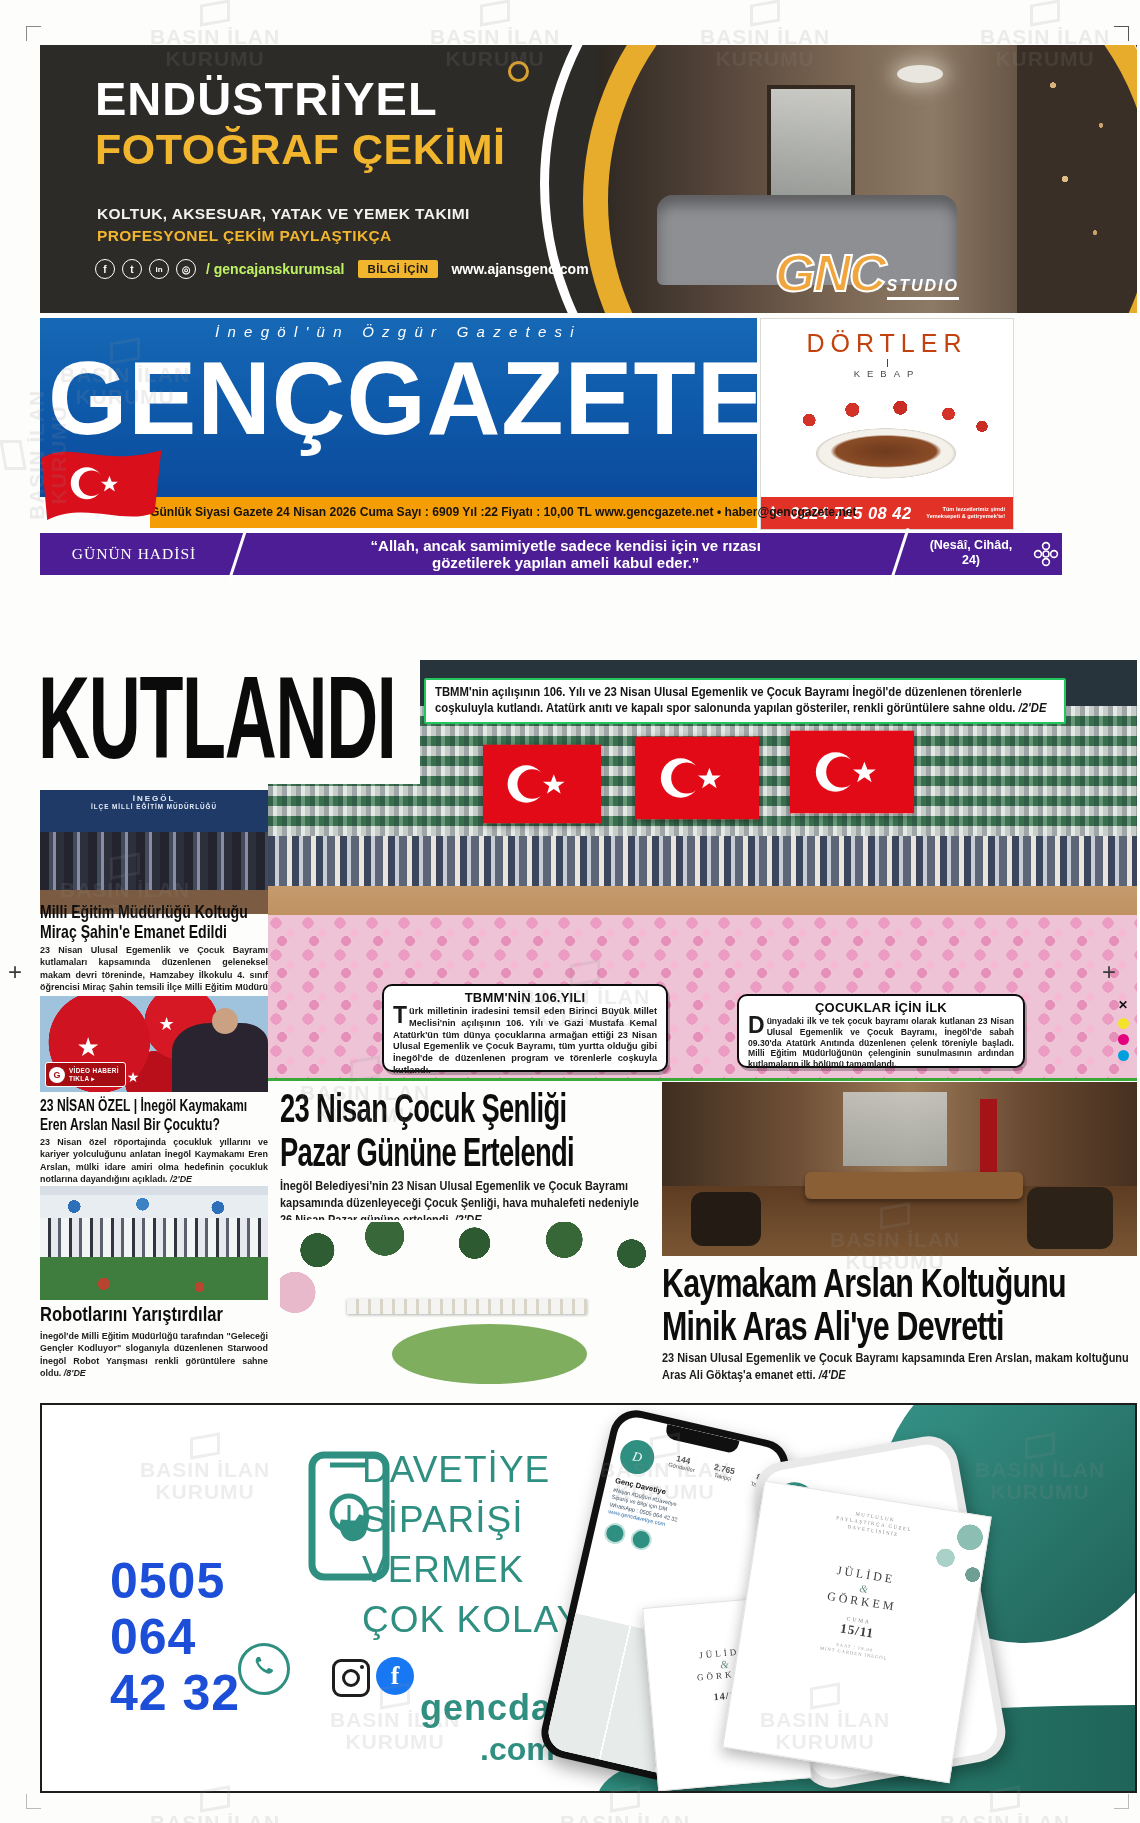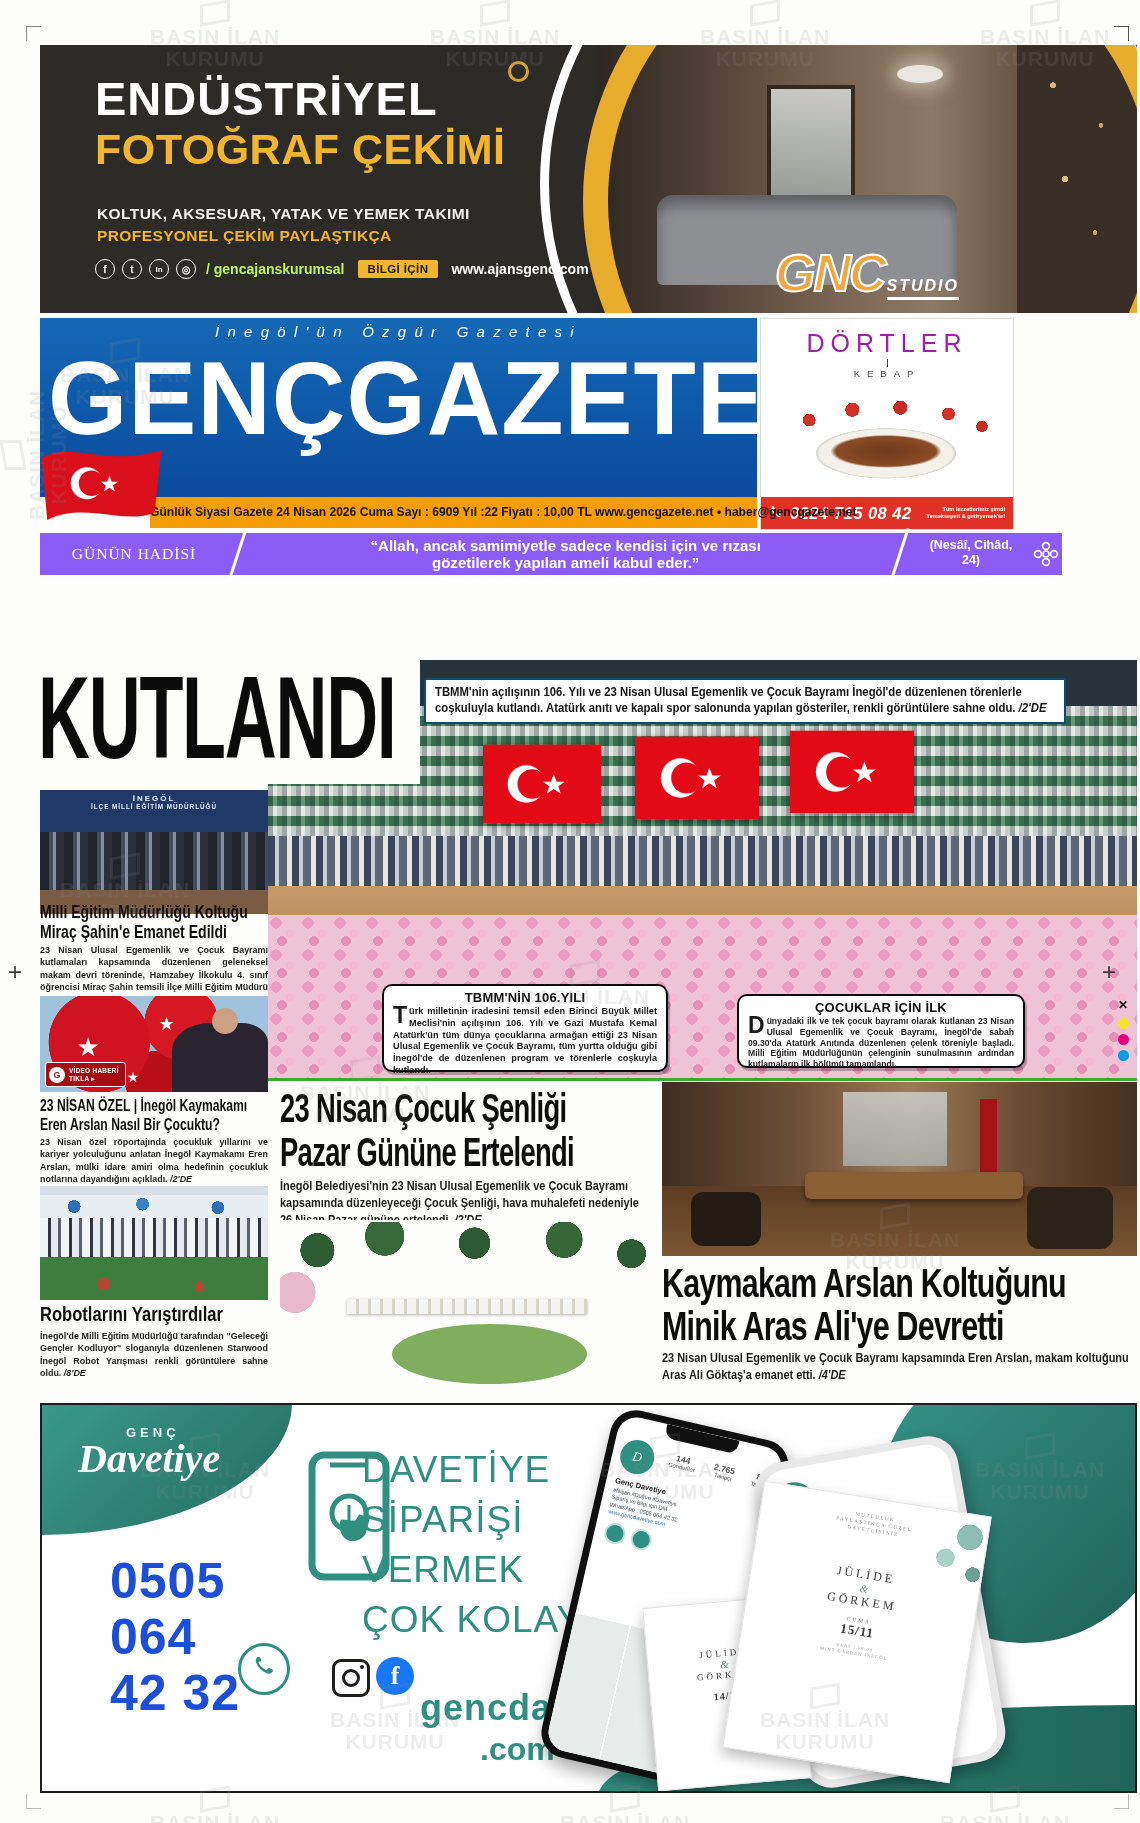--- a/index.html
+++ b/index.html
@@ -54,39 +54,39 @@
      background:linear-gradient(180deg,#1668b5 0%,#0f5bab 45%,#0b4a9c 100%);overflow:hidden;}
   #masthead .tag{position:absolute;left:0;right:0;top:5px;text-align:center;color:#fff;
      font-style:italic;font-size:15px;letter-spacing:.55em;font-weight:500;}
   #masthead .name{position:absolute;left:8px;top:28px;font-size:104px;line-height:104px;
      font-weight:800;color:#fff;letter-spacing:1px;transform:scaleX(.98);transform-origin:0 0;}
   #tr-flag{left:34px;top:438px;width:132px;height:96px;z-index:6;}
   #date-bar{left:150px;top:497px;width:607px;height:31px;background:#f59d05;z-index:5;}
   #date-bar .d{display:block;line-height:31px;text-align:center;font-size:12.6px;font-weight:800;color:#151310;transform:scaleX(.96);transform-origin:0 50%;white-space:nowrap;}
   
   #kebab-ad{left:760px;top:318px;width:252px;height:210px;background:#fff;border:1px solid #d9d9d6;}
-  #kebab-ad .brand{margin-top:10px;text-align:center;font-size:25px;letter-spacing:6px;color:#a21caf;font-weight:500;}
+  #kebab-ad .brand{margin-top:10px;text-align:center;font-size:25px;letter-spacing:6px;color:#c2410c;font-weight:500;}
   #kebab-ad .tick{width:1px;height:8px;background:#444;margin:1px auto;}
   #kebab-ad .sub{text-align:center;font-size:9.5px;letter-spacing:7px;color:#4a4a4a;}
   #kebab-ad .kphoto{position:absolute;left:5px;top:72px;width:240px;height:104px;
      background:linear-gradient(180deg,#b9b4ae,#8f8a84);
      background-image:
        radial-gradient(circle 9px at 18% 28%,#d23227 70%,rgba(0,0,0,0) 71%),
        radial-gradient(circle 10px at 36% 18%,#d23227 70%,rgba(0,0,0,0) 71%),
        radial-gradient(circle 10px at 56% 16%,#c92c22 70%,rgba(0,0,0,0) 71%),
        radial-gradient(circle 9px at 76% 22%,#d23227 70%,rgba(0,0,0,0) 71%),
        radial-gradient(circle 8px at 90% 34%,#c92c22 70%,rgba(0,0,0,0) 71%),
        radial-gradient(ellipse 38% 26% at 50% 58%,#6e3a1e 0%,#8a4c26 55%,rgba(0,0,0,0) 61%),
        radial-gradient(ellipse 46% 38% at 50% 60%,#f4f1ea 60%,#d9d5cd 63%,rgba(0,0,0,0) 64%);}
   #kebab-ad .redbar{position:absolute;left:0;bottom:0;width:100%;height:32px;background:#e23227;
      display:flex;align-items:center;padding:0 8px;box-sizing:border-box;color:#fff;}
   #kebab-ad .phone{font-size:16.5px;font-weight:800;font-style:italic;margin-left:6px;letter-spacing:.5px;}
   #kebab-ad .note{margin-left:auto;font-size:5.6px;line-height:7px;text-align:right;font-weight:700;}
   
-  #hadith{left:40px;top:533px;width:1022px;height:42px;background:#8b5cf6;color:#fff;z-index:4;}
+  #hadith{left:40px;top:533px;width:1022px;height:42px;background:#4c1d95;color:#fff;z-index:4;}
   #hadith .label{position:absolute;left:0;top:0;width:188px;height:42px;line-height:42px;text-align:center;
      font-family:"Liberation Serif",serif;font-size:15.5px;letter-spacing:1px;}
   #hadith .sep{position:absolute;top:-6px;width:3px;height:56px;background:#fff;transform:rotate(18deg);}
   #hadith .quote{position:absolute;left:225px;top:4px;width:620px;text-align:center;
      font-size:15.5px;font-weight:800;line-height:17px;transform:scaleX(.97);transform-origin:0 0;}
   #hadith .src{position:absolute;left:872px;top:5px;width:118px;text-align:center;font-size:12.5px;font-weight:800;line-height:15px;}
   
   #hl1{left:38px;top:574px;width:1100px;height:92px;overflow:hidden;z-index:4;}
   #hl1 span{font-size:97px;line-height:90px;font-weight:900;color:#0b0b0b;letter-spacing:-2px;transform:scaleX(.79);}
   #hl2{left:38px;top:662px;width:392px;height:120px;overflow:visible;z-index:5;}
@@ -101,21 +101,21 @@
   .mp-crowd{position:absolute;left:0;top:42%;width:100%;height:12%;
      background:repeating-linear-gradient(90deg,#3b465c 0 7px,#c9ced6 7px 11px,#5c6677 11px 19px,#e8e4de 19px 24px);}
   .mp-floor{position:absolute;left:0;top:54%;width:100%;height:14%;background:linear-gradient(180deg,#c59a6d,#ba8a58);}
   .mp-kids{position:absolute;left:0;top:61%;width:100%;height:39%;background:#eec3d6;
      background-image:radial-gradient(circle 8px at 8px 8px,#ec9cc2 70%,rgba(0,0,0,0) 71%),
        radial-gradient(circle 6px at 22px 18px,#f6b9d4 70%,rgba(0,0,0,0) 71%),
        radial-gradient(circle 7px at 14px 26px,#e68fb8 70%,rgba(0,0,0,0) 71%);
      background-size:32px 32px;}
   .tr-mini{position:absolute;box-shadow:0 2px 6px rgba(0,0,0,.35);}
   #mp-cutout{left:268px;top:660px;width:152px;height:124px;background:#fdfdfc;z-index:4;}
-  #standfirst{left:424px;top:678px;width:642px;height:46px;background:#fff;border:2px solid #0c4a6e;
+  #standfirst{left:424px;top:678px;width:642px;height:46px;background:#fff;border:2px solid #22c55e;
      border-radius:2px;z-index:6;padding:4px 9px;box-sizing:border-box;overflow:hidden;}
   #standfirst .txt{display:block;width:705px;transform:scaleX(.885);transform-origin:0 0;
      font-size:12.8px;line-height:16px;font-weight:700;color:#141414;}
   .pref{font-weight:900;font-style:italic;}
   
   .infobox{position:absolute;background:#fff;border:2px solid #0d0d0d;border-radius:10px;z-index:7;
      padding:4px 9px;box-sizing:border-box;box-shadow:2px 3px 0 rgba(0,0,0,.25);}
   .infobox .bt{text-align:center;font-size:13px;font-weight:900;letter-spacing:.2px;color:#0d0d0d;}
   .infobox .bx{font-size:9.2px;line-height:11.8px;color:#1a1a1a;font-weight:600;text-align:justify;margin-top:1px;}
   .infobox .bx::first-letter{font-size:23px;font-weight:800;float:left;line-height:19px;padding-right:2px;}
@@ -465,24 +465,20 @@
   </div>
   <div class="bodywrap" style="left:662px;top:1350px;width:475px;height:40px;">
     <span class="condb story-b" style="width:520px;transform:scaleX(.912);font-size:12px;line-height:17px;font-weight:700;text-align:left;">
       <span>23 Nisan Ulusal Egemenlik ve Çocuk Bayramı kapsamında Eren Arslan, makam koltuğunu Aras Ali Göktaş'a emanet etti. </span><span class="pref">/4'DE</span>
     </span>
   </div>
 
   <div id="bottom-ad" class="abs">
     <div id="ba-circle"></div>
     <div id="ba-wave"></div>
-    <div id="ba-corner">
-      <span class="g">GENÇ</span>
-      <span class="d">Davetiye</span>
-    </div>
 
     <div class="ba-phone-num" style="top:150px;">0505</div>
     <div class="ba-phone-num" style="top:206px;">064</div>
     <div class="ba-phone-num" style="top:262px;">42 32</div>
     <div id="wa-icon">
       <svg width="24" height="24" viewBox="0 0 28 28">
           <path d="M6.5 3.5c2.5 5.5 6 9 11.5 11.5l2.5-2.5c.6-.6 1.5-.7 2.2-.3l3.8 1.9c.9.5 1.2 1.6.7 2.5-1.7 3-5.3 4.3-8.5 3-7-2.8-12.6-8.4-15.4-15.4-1.3-3.2 0-6.8 3-8.5.9-.5 2-.2 2.5.7l1.9 3.8c.4.7.3 1.6-.3 2.2z" fill="#2f8f80" transform="translate(2,3) scale(0.82)"></path>
         </svg>
     </div>
 

